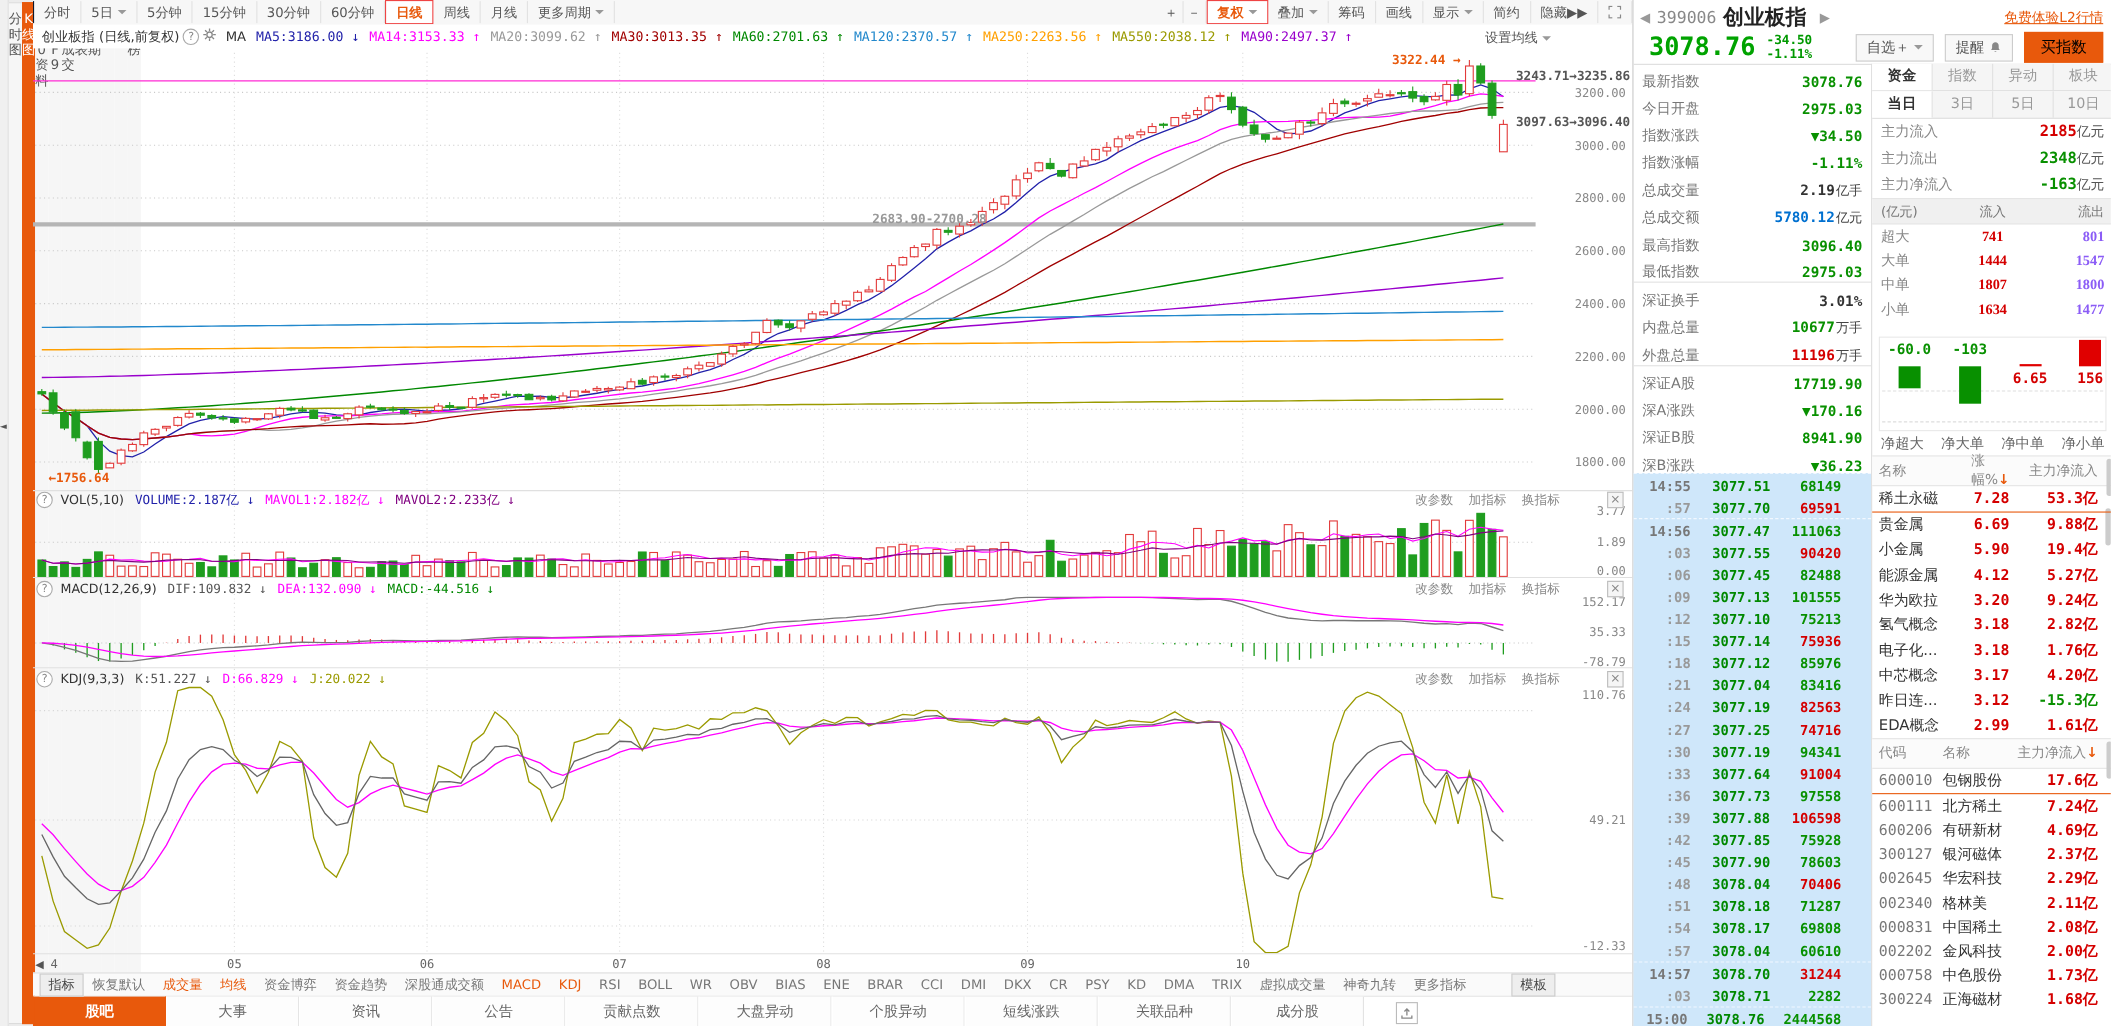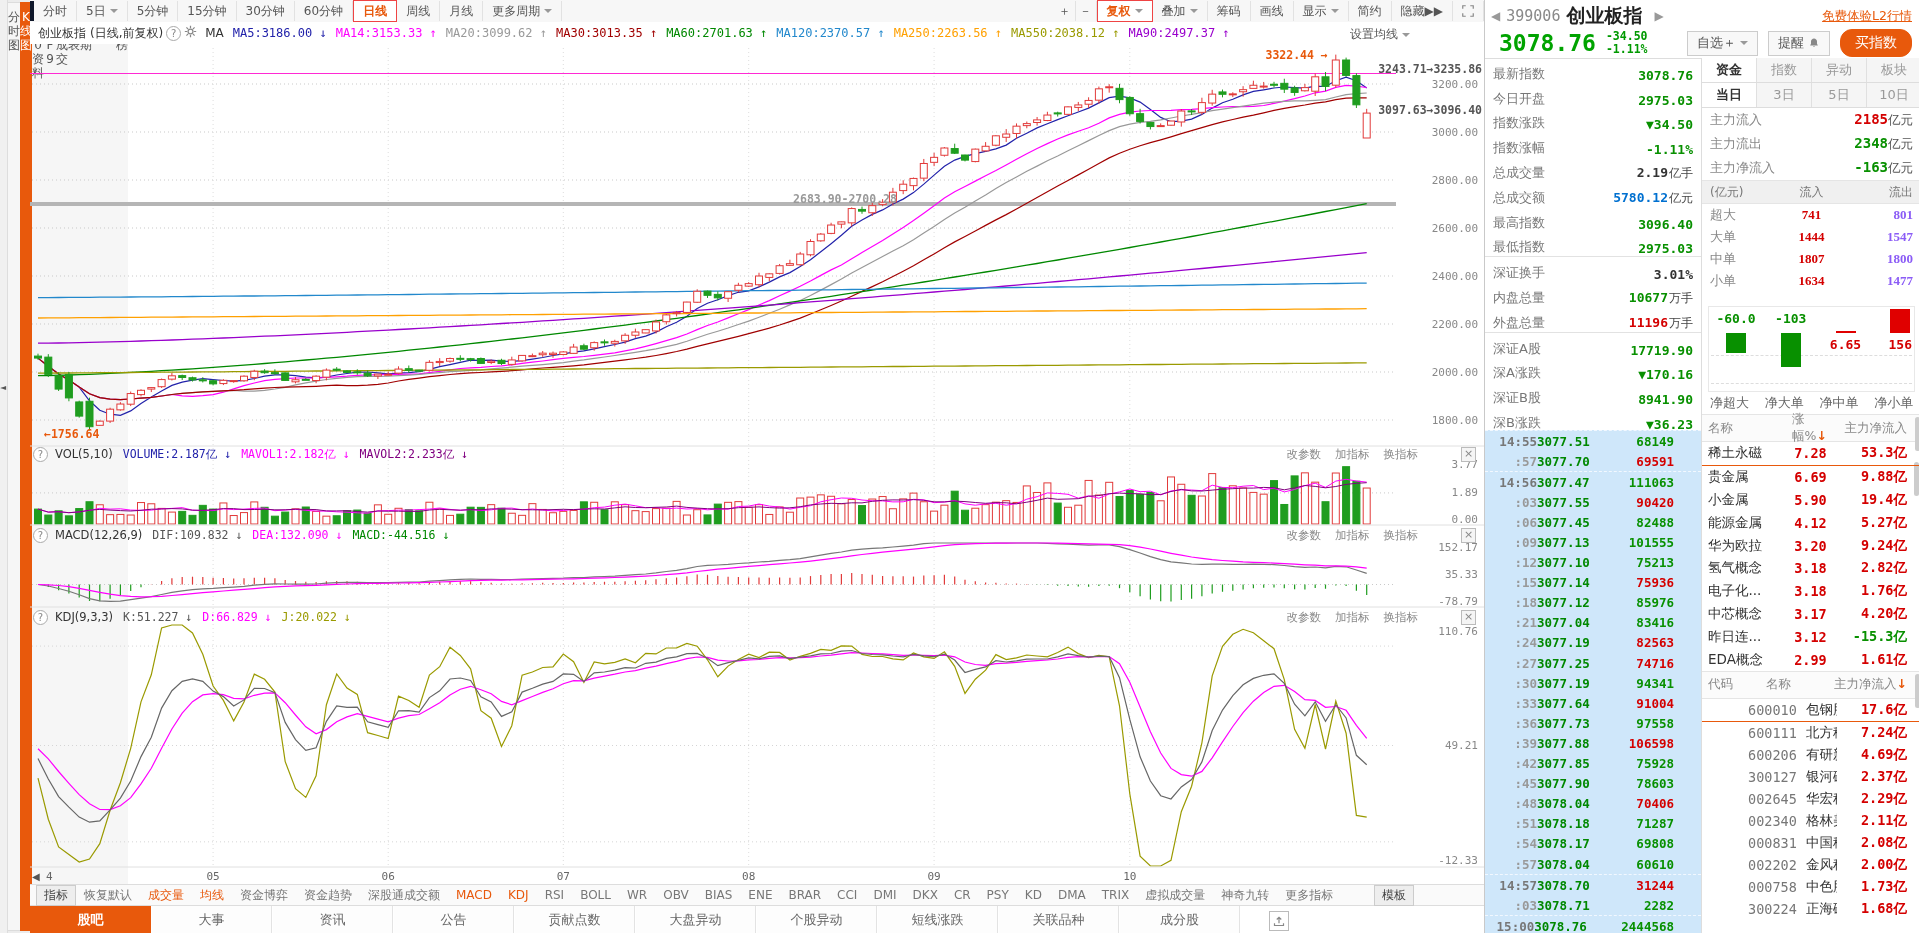--- a/index.html
+++ b/index.html
@@ -11,21 +11,21 @@
   #collapse-strip{left:0;top:0;width:7px;height:933px;background:#f0f0f0;border-right:1px solid #ddd;color:#555;font-size:8px;}
   #collapse-strip .arr{position:absolute;top:383px;left:0px;}
   #sidebar{left:8px;top:0;width:22px;height:933px;background:#ececec;border-right:1px solid #d6d6d6;display:flex;flex-direction:row;align-items:stretch;}
   .side-item{width:20px;margin:2px 0;padding:7px 0;background:#f6f6f6;border-top:1px solid #dcdcdc;border-bottom:1px solid #dcdcdc;
              color:#555;font-size:12px;line-height:14px;text-align:center;word-break:break-all;cursor:pointer;}
   .side-item.active{background:#e8590c;color:#fff;border-color:#e8590c;}
   
   #main{left:30px;top:0;width:1454px;height:933px;}
   #toolbar{left:0;top:0;width:1454px;height:22px;background:#f7f7f7;border-bottom:1px solid #ddd;display:flex;align-items:center;}
   .tb-btn{height:20px;line-height:20px;padding:0 9px;color:#555;border-right:1px solid #e2e2e2;cursor:pointer;white-space:nowrap;display:flex;align-items:center;}
-  .tb-btn:first-child{border-left:4px solid #0f172a;}
+  .tb-btn:first-child{border-left:1px solid #0f172a;}
   .tb-btn.active{border:1px solid #ef4444;background:#fff;color:#e8590c;font-weight:bold;}
   .tb-sq{width:20px;justify-content:center;padding:0;}
   .caret{width:0;height:0;border:4px solid transparent;border-top-color:#999;display:inline-block;margin-left:4px;position:relative;top:2px;}
   .tb-spacer{flex:1;}
   #mabar{left:0;top:22px;width:1454px;height:22px;display:flex;align-items:center;font-size:12px;background:#fff;}
   #mabar .t{color:#333;margin-left:8px;}
   #mabar .sub{color:#333;margin-left:4px;}
   .help-ic{display:inline-block;width:13px;height:13px;line-height:13px;border:1px solid #aaa;border-radius:50%;color:#888;font-size:10px;text-align:center;margin:0 3px;background:#fff;}
   .ma-item{margin-left:9px;font-family:"DejaVu Sans Mono",monospace;font-size:12px;white-space:nowrap;}
   #ma-settings{top:26px;right:74px;color:#555;cursor:pointer;display:flex;align-items:center;}
@@ -51,33 +51,33 @@
   #rp-head{left:0;top:0;width:435px;height:58px;border-bottom:1px solid #ddd;}
   #rp-h1{left:0;top:3px;width:435px;height:26px;display:flex;align-items:center;}
   .nav-arr{color:#999;font-size:12px;padding:0 6px;cursor:pointer;}
   #q-code{color:#888;font-size:15px;}
   #q-name{color:#222;font-size:19px;font-weight:bold;margin:0 6px;}
   #l2-link{margin-left:auto;margin-right:8px;color:#e8590c;text-decoration:underline;font-size:12.5px;cursor:pointer;}
   #rp-h2{left:0;top:28px;width:435px;height:30px;display:flex;align-items:center;}
   #q-price{color:#00a300;font-size:23px;font-weight:bold;margin-left:14px;font-family:"DejaVu Sans Mono",monospace;}
   #q-chg{margin-left:10px;color:#009900;font-size:11.5px;line-height:13px;font-family:"DejaVu Sans Mono",monospace;font-weight:bold;}
   .hd-btn{height:23px;border:1px solid #ccc;background:#f8f8f8;color:#555;display:flex;align-items:center;padding:0 9px;margin-left:10px;cursor:pointer;font-size:13px;}
-  #buy-btn{background:#e8590c;border-color:#e8590c;color:#ffffff;font-size:14px;height:26px;padding:0 14px;margin-right:8px;border-radius:12px;}
+  #buy-btn{background:#e8590c;border-color:#e8590c;color:#000000;font-size:14px;height:26px;padding:0 14px;margin-right:8px;}
   
   #rp-left{left:0;top:58px;width:216px;height:875px;}
   .info-row{height:24.8px;display:flex;align-items:flex-end;padding:0 8px 0 8px;}
   .info-row .lb{color:#777;font-size:13px;}
   .info-row .vl{margin-left:auto;font-family:"DejaVu Sans Mono",monospace;font-weight:bold;font-size:13px;}
   .info-row .un{color:#444;font-weight:normal;font-size:12px;margin-left:1px;}
   .info-row.sep{border-top:1px solid #e2e2e2;}
   #ticks{left:0;top:372px;width:216px;height:503px;background:#cfe7fa;overflow:hidden;}
   .tick-row{height:20.1px;display:flex;align-items:center;font-family:"DejaVu Sans Mono",monospace;font-size:12.5px;font-weight:bold;}
   .tick-row .tm{width:52px;text-align:right;color:#999;}
   .tick-row .tm.full{color:#777;}
-  .tick-row .pr{width:92px;color:#008800;}
+  .tick-row .pr{width:92px;text-align:center;color:#008800;}
   .tick-row .vv{flex:1;text-align:right;padding-right:27px;}
   .tick-row.minute{border-top:1px dashed #f2f8ff;}
   
   #rp-right{left:216px;top:58px;width:219px;height:875px;border-left:1px solid #ddd;}
   .rtabs{display:flex;height:24px;background:#f5f5f5;border-bottom:1px solid #ddd;}
   .rtab{flex:1;text-align:center;line-height:23px;color:#999;border-right:1px solid #e0e0e0;cursor:pointer;font-size:13px;}
   .rtab:last-child{border-right:none;}
   .rtab.active{background:#fff;color:#333;font-weight:bold;}
   .flow-row{height:24px;display:flex;align-items:center;padding:0 8px;}
   .flow-row .lb{color:#888;font-size:13px;}
@@ -97,21 +97,21 @@
   #netnames span{flex:1;text-align:center;color:#666;font-size:13px;}
   .sec-h{height:26px;display:flex;align-items:center;border-top:1px solid #e5e5e5;border-bottom:1px solid #e5e5e5;color:#888;padding:0 6px;font-size:12.5px;background:#fbfbfb;position:relative;}
   .sec-h .h1{width:84px;}.sec-h .h2{flex:1;}.sec-h .h3{width:78px;text-align:right;padding-right:8px;}
   .sort-arr{color:#e8590c;font-weight:bold;}
   .sec-row{height:22.8px;display:flex;align-items:center;padding:0 6px;font-size:13.5px;}
   .sec-row .n{width:84px;color:#333;white-space:nowrap;overflow:hidden;}
   .sec-row .p{flex:1;text-align:center;color:#d40000;font-family:"DejaVu Sans Mono",monospace;font-weight:bold;}
   .sec-row .f{width:78px;text-align:right;padding-right:8px;font-family:"DejaVu Sans Mono",monospace;font-weight:bold;color:#d40000;}
   .sec-row.selected{border-bottom:1px solid #e8590c;}
   .stk-row{height:22px;display:flex;align-items:center;padding:0 6px;font-size:13.5px;}
-  .stk-row .cd{width:58px;color:#777;font-family:"DejaVu Sans Mono",monospace;margin-left:40px;}
+  .stk-row .cd{width:58px;color:#777;font-family:"DejaVu Sans Mono",monospace;}
   .stk-row .n{flex:1;color:#333;white-space:nowrap;overflow:hidden;}
   .stk-row .f{width:70px;text-align:right;padding-right:8px;color:#d40000;font-family:"DejaVu Sans Mono",monospace;font-weight:bold;}
   .stk-row.selected{border-bottom:1px solid #e8590c;}
   .scroll-thumb{position:absolute;right:1px;width:5px;height:34px;background:#ccc;border-radius:3px;}
   .green{color:#089000 !important;}
   .red{color:#d40000 !important;}
   .blue{color:#0070d0 !important;}
   .dark{color:#333 !important;}
 </style>
 </head>

